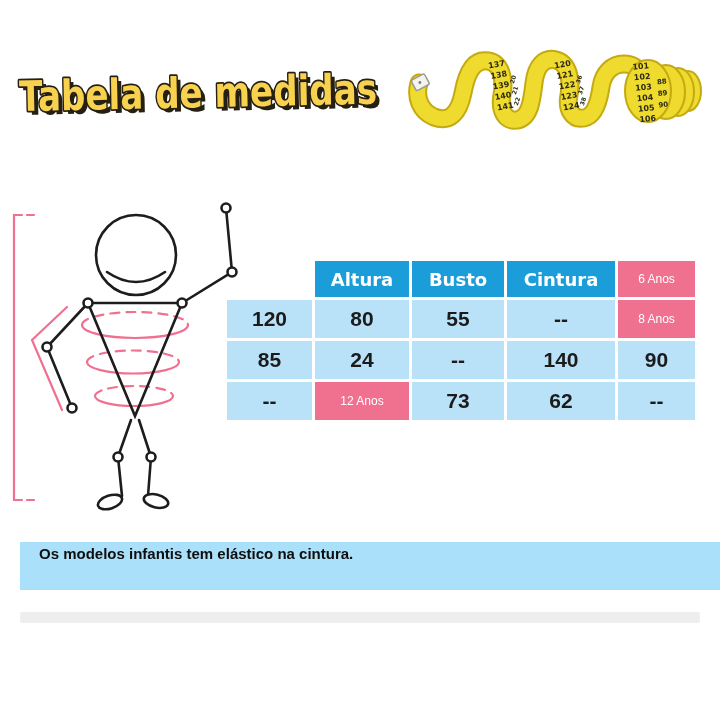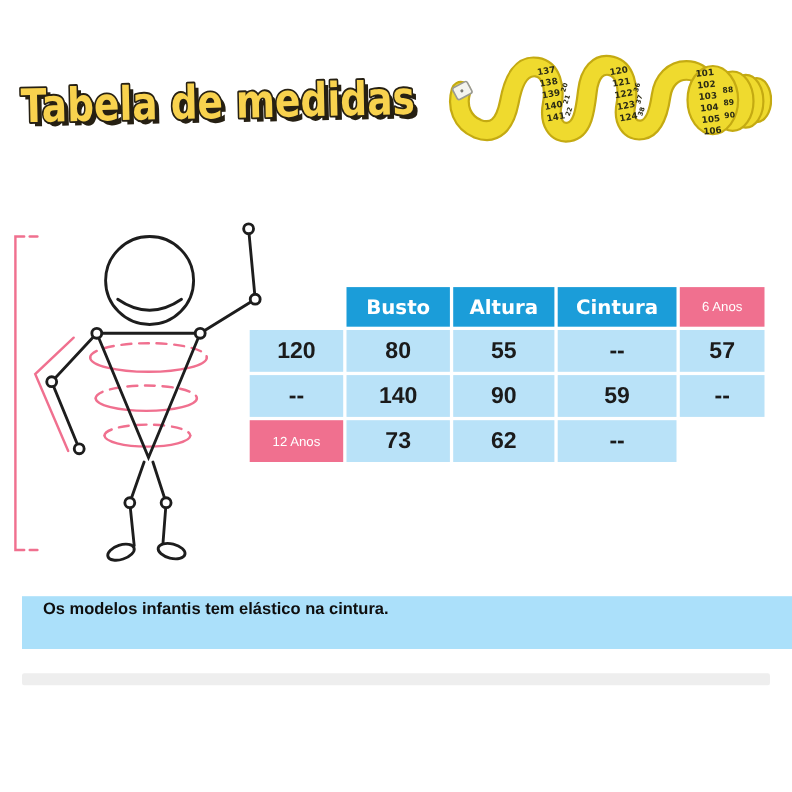--- a/index.html
+++ b/index.html
@@ -140,33 +140,34 @@
       <circle class="joint" cx="72" cy="213" r="4.5"></circle>
       <circle class="joint" cx="118" cy="262" r="4.5"></circle>
       <circle class="joint" cx="151" cy="262" r="4.5"></circle>
       <ellipse class="joint" cx="110" cy="307" rx="12.5" ry="6.5" transform="rotate(-18 110 307)"></ellipse>
       <ellipse class="joint" cx="156" cy="306" rx="12.5" ry="6.5" transform="rotate(14 156 306)"></ellipse>
     </g>
   </svg>
 
   <div class="table" id="size-table">
       <div class="cell corner"></div>
+      <div class="cell th">Altura</div>
       <div class="cell th">Busto</div>
-      <div class="cell th">Altura</div>
       <div class="cell th">Cintura</div>
       <div class="cell rowlabel">6 Anos</div>
       <div class="cell td">120</div>
       <div class="cell td">80</div>
       <div class="cell td">55</div>
       <div class="cell td">--</div>
-      <div class="cell td">57</div>
+      <div class="cell rowlabel">8 Anos</div>
+      <div class="cell td">85</div>
+      <div class="cell td">24</div>
       <div class="cell td">--</div>
       <div class="cell td">140</div>
       <div class="cell td">90</div>
-      <div class="cell td">59</div>
       <div class="cell td">--</div>
       <div class="cell rowlabel">12 Anos</div>
       <div class="cell td">73</div>
       <div class="cell td">62</div>
       <div class="cell td">--</div>
     </div>
 
   <div class="footer">
     <div>Os modelos infantis tem elástico na cintura.</div>
   </div>

